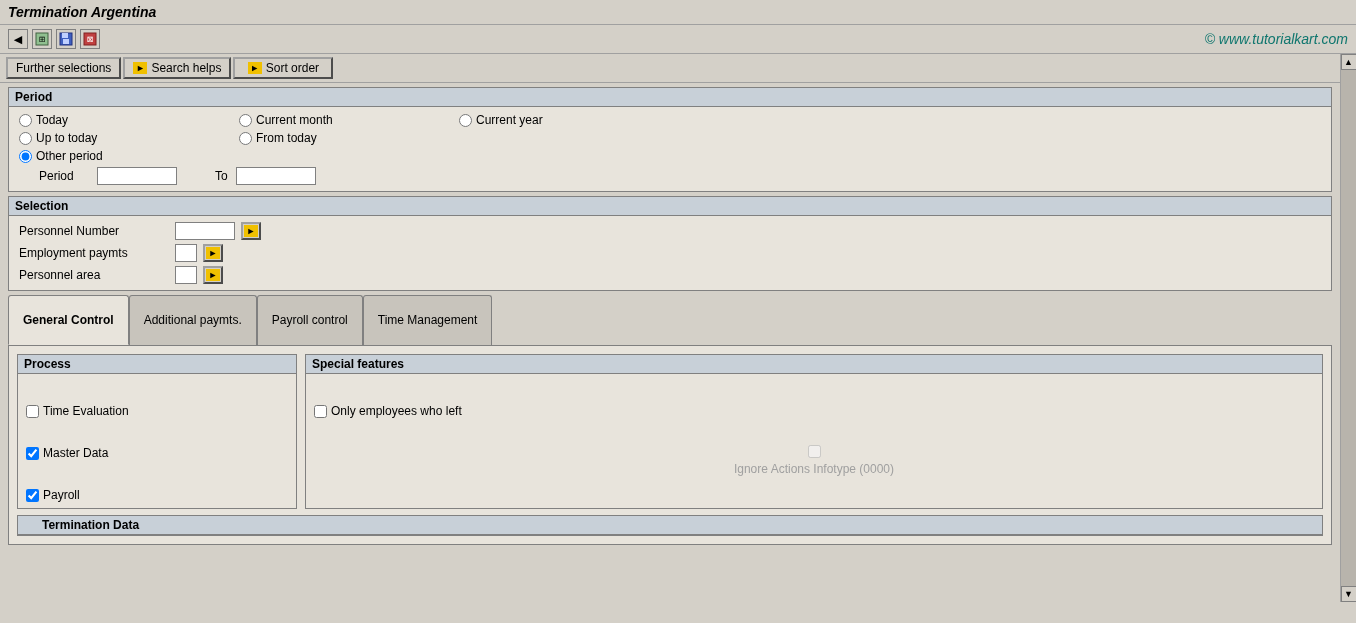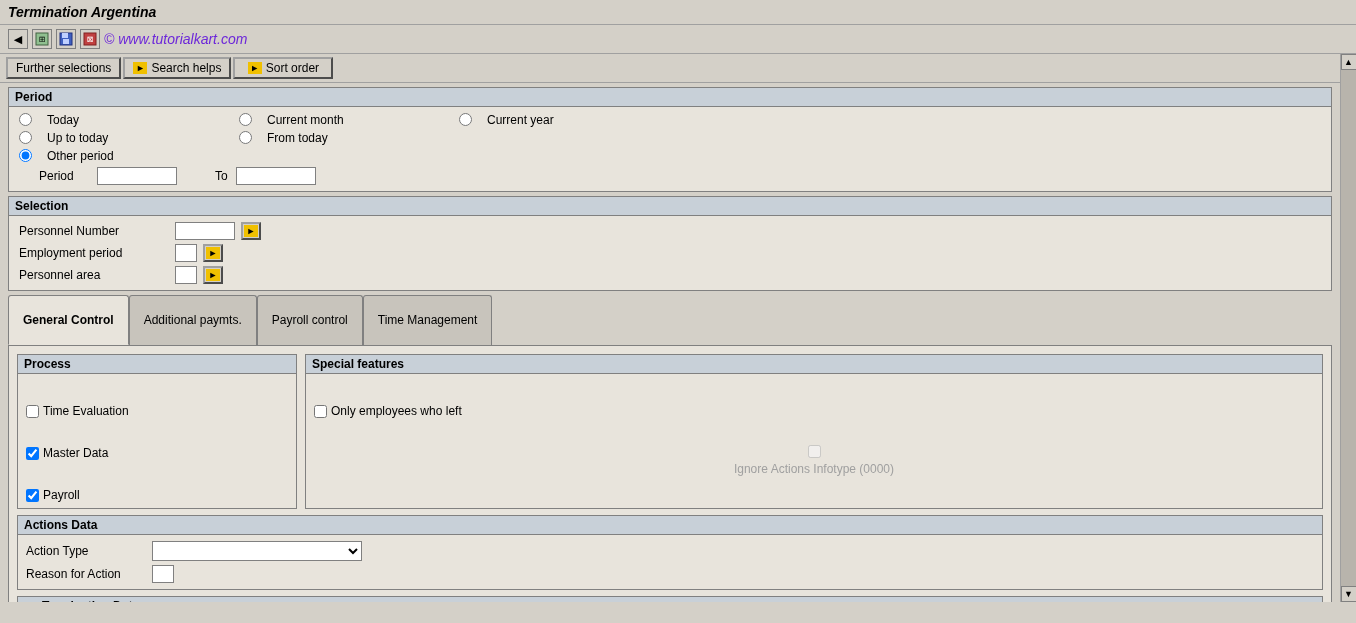--- a/index.html
+++ b/index.html
@@ -33,22 +33,22 @@
     .toolbar-icon {
       width: 20px; height: 20px;
       background: #d4d0c8;
       border: 1px solid #808080;
       display: flex; align-items: center; justify-content: center;
       cursor: pointer;
       font-size: 11px;
     }
     .watermark {
       flex: 1;
-      text-align: left;
-      color: #6d28d9;
+      text-align: right;
+      color: #0f766e;
       font-size: 14px;
       font-style: italic;
     }
 
     
     .main-content {
       display: flex;
       height: calc(623px - 75px);
       overflow: hidden;
     }
@@ -97,22 +97,22 @@
     }
     .section-content {
       padding: 6px 10px;
     }
     .radio-row {
       display: flex;
       gap: 60px;
     }
     .radio-item {
       display: flex;
-      align-items: flex-start;
-      gap: 15px;
+      align-items: flex-end;
+      gap: 4px;
       min-width: 160px;
     }
     .period-field-row {
       display: flex;
       align-items: center;
       gap: 8px;
       margin-top: 4px;
       padding-left: 20px;
     }
     .period-label {
@@ -412,21 +412,21 @@
 
           <div class="selection-row">
             <span class="sel-label">Personnel Number</span>
             <input type="text" class="sel-input sel-input-wide" style="">
             <div class="arrow-btn">
               <div class="arrow-btn-inner">►</div>
             </div>
           </div>
 
           <div class="selection-row">
-            <span class="sel-label">Employment period</span>
+            <span class="sel-label">Employment paymts</span>
             <input type="text" class="sel-input sel-input-small" style="">
             <div class="arrow-btn">
               <div class="arrow-btn-inner">►</div>
             </div>
           </div>
 
           <div class="selection-row">
             <span class="sel-label">Personnel area</span>
             <input type="text" class="sel-input sel-input-small" style="">
             <div class="arrow-btn">
@@ -486,35 +486,20 @@
                 <label for="only-left">Only employees who left</label>
               </div>
               <div class="checkbox-item cb-disabled">
                 <input type="checkbox" id="ignore-actions" disabled="" style="">
                 <label for="ignore-actions" class="cb-disabled">Ignore Actions Infotype (0000)</label>
               </div>
             </div>
           </div>
         </div>
 
-        <div class="actions-data-section">
-          <div class="actions-data-title">Actions Data</div>
-          <div class="actions-data-content">
-            <div class="action-row">
-              <span class="action-label">Action Type</span>
-              <select class="action-dropdown">
-                <option value=""></option>
-              </select>
-            </div>
-            <div class="action-row">
-              <span class="action-label">Reason for Action</span>
-              <input type="text" class="action-input-small" style="">
-            </div>
-          </div>
-        </div>
 
         <div class="termination-section">
           <div class="termination-title">Termination Data</div>
         </div>
 
       </div>
     </div>
 
   </div>
 

